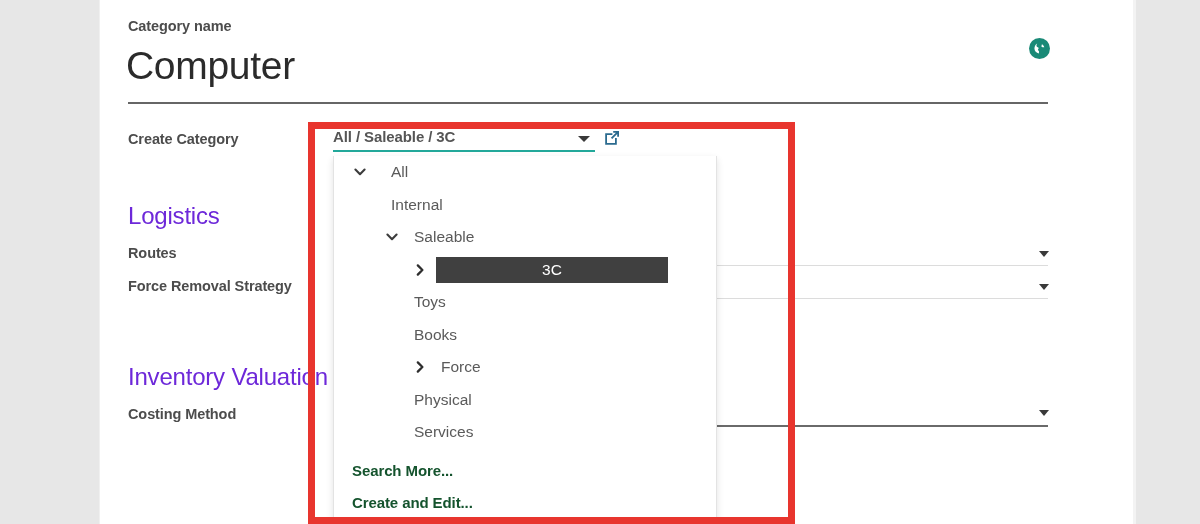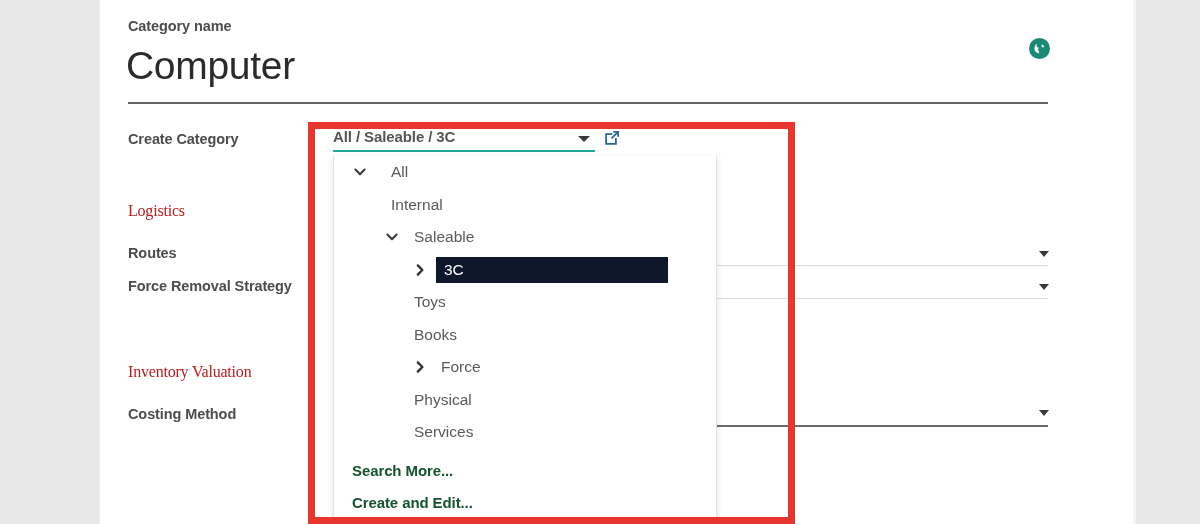--- a/index.html
+++ b/index.html
@@ -121,26 +121,25 @@
   #parent-external-link {
     position: absolute;
     left: 603px;
     top: 129px;
     width: 18px;
     height: 18px;
   }
 
   
   .section-heading {
-    font-size: 16px;
+    font-size: 24px;
     font-weight: 300;
-    color: #b91c1c;
+    color: #6d28d9;
     letter-spacing: -0.2px;
     white-space: nowrap;
-    font-family: Liberation Serif, serif;
   }
   #logistics-heading { position: absolute; left: 128px; top: 202px; }
   #inventory-valuation-heading { position: absolute; left: 128px; top: 363px; }
 
   #routes-label { position: absolute; left: 128px; top: 245px; }
   #force-removal-label { position: absolute; left: 128px; top: 278px; }
   #costing-method-label { position: absolute; left: 128px; top: 406px; }
 
   
   .right-input {
@@ -181,27 +180,28 @@
     z-index: 20;
   }
   .tree-row {
     position: relative;
     height: 32.5px;
     display: flex;
     align-items: center;
     font-size: 15.5px;
     color: #5a5a5a;
     white-space: nowrap;
+    text-align: center;
   }
   .tree-row .tw-label {
     display: inline-block;
     padding: 3px 5px;
   }
   .tree-row.selected .tw-label {
-    background: #0f172a;
+    background: #404040;
     color: #ffffff;
     width: 232px;
     padding: 4px 8px;
     box-sizing: border-box;
   }
   .chev {
     position: absolute;
     width: 16px;
     height: 16px;
     display: flex;

